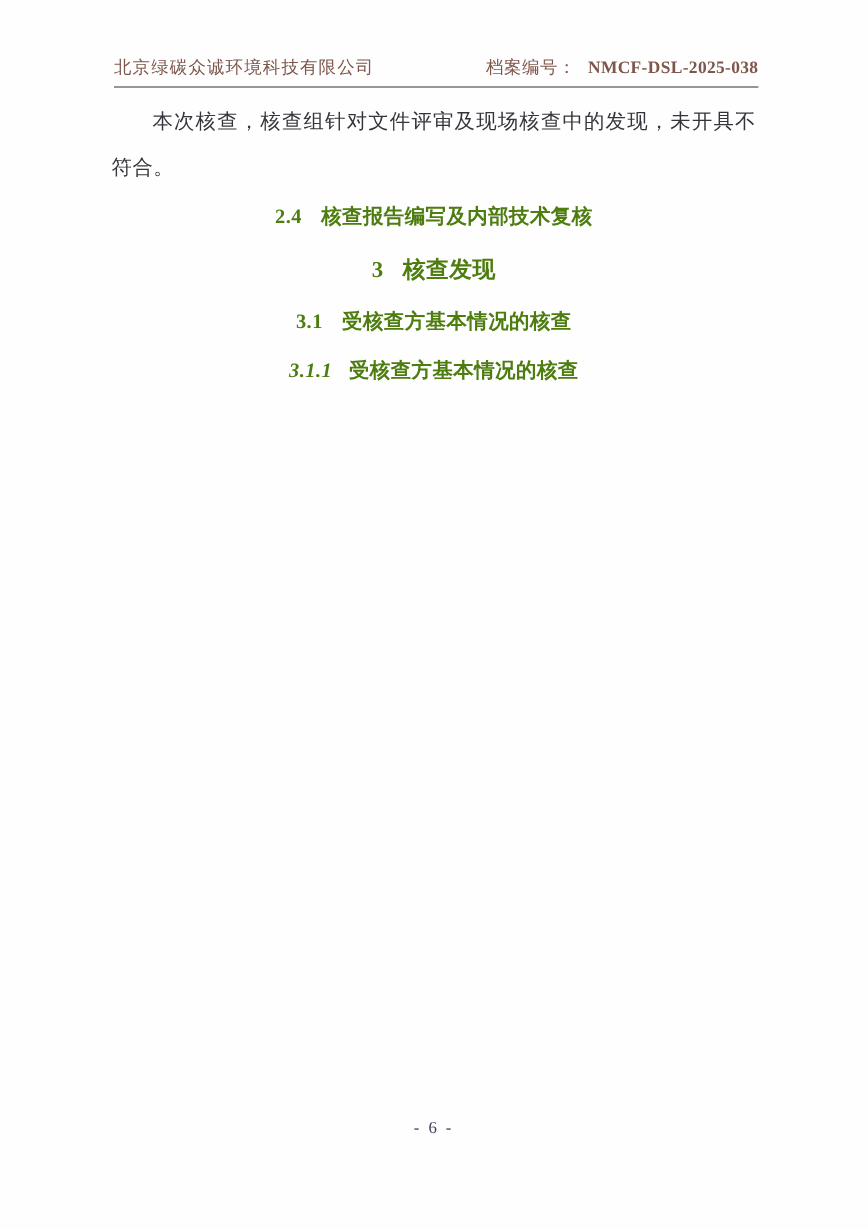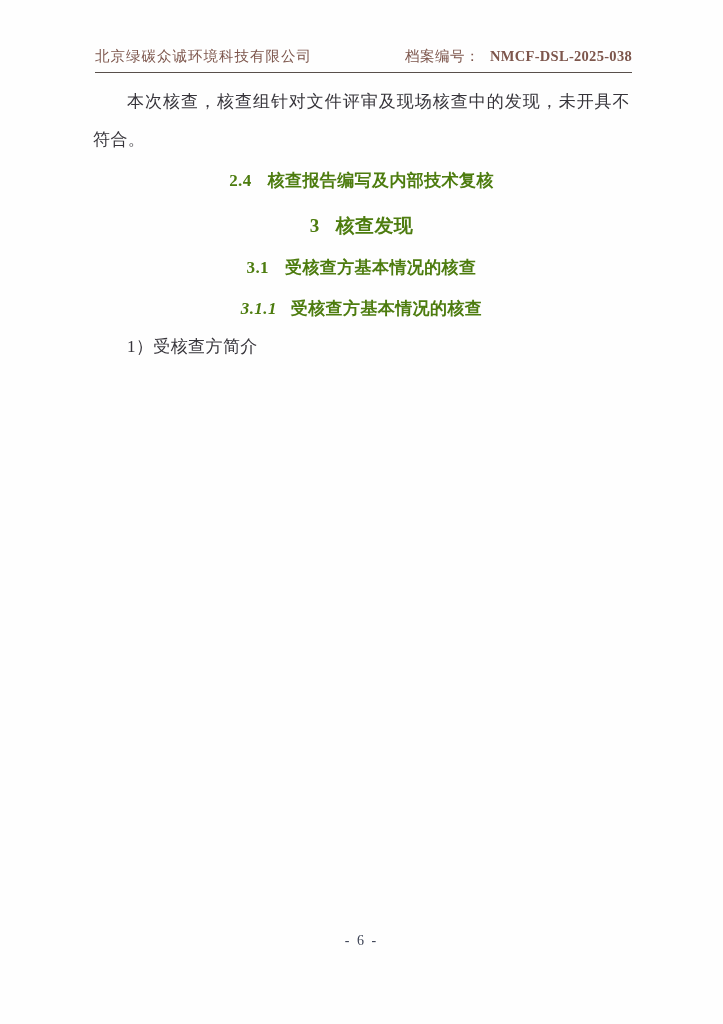--- a/index.html
+++ b/index.html
@@ -126,21 +126,20 @@
 
     <h3 class="sec-sub">
       <span class="hnum">3.1</span><span class="htitle">受核查方基本情况的核查</span>
     </h3>
 
     <h4 class="sec-subsub">
       <span class="hnum">3.1.1</span><span class="htitle">受核查方基本情况的核查</span>
     </h4>
 
 
-    <div class="list-line">1）受核查方简介</div>
 
 
   </div>
 
   <div class="footer">
     <span>- 6 -</span>
   </div>
 
 </div>
 

